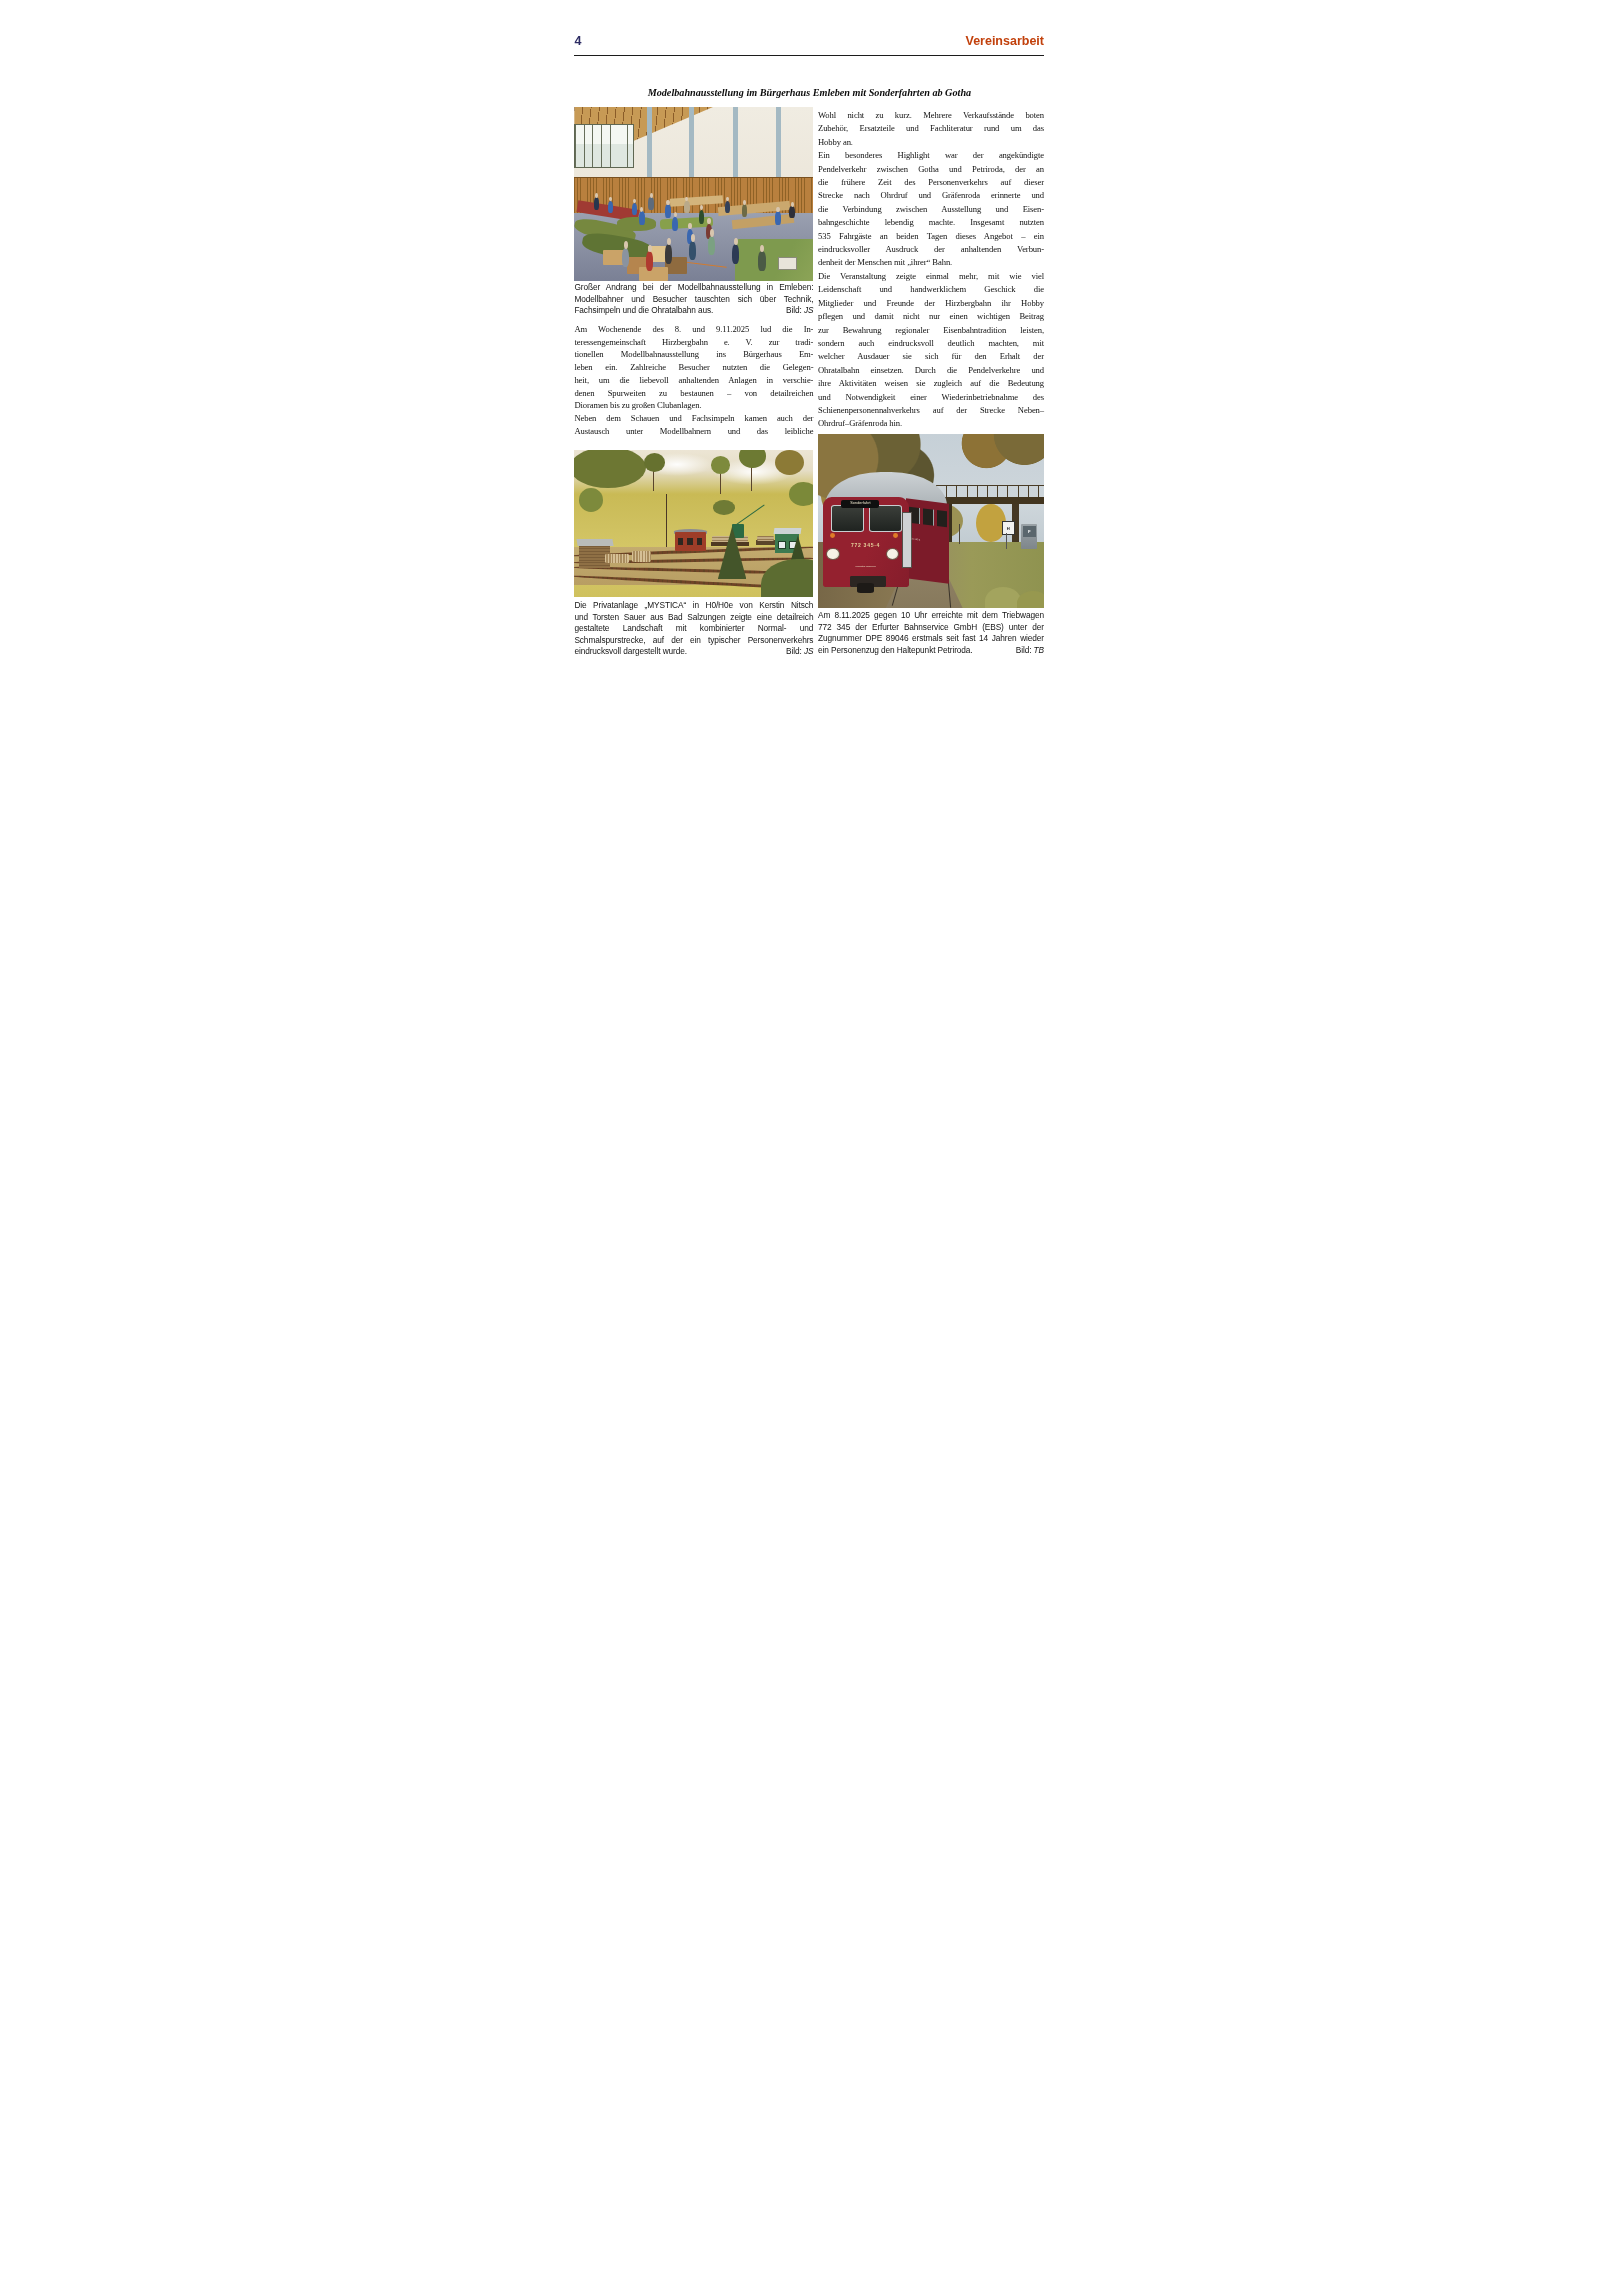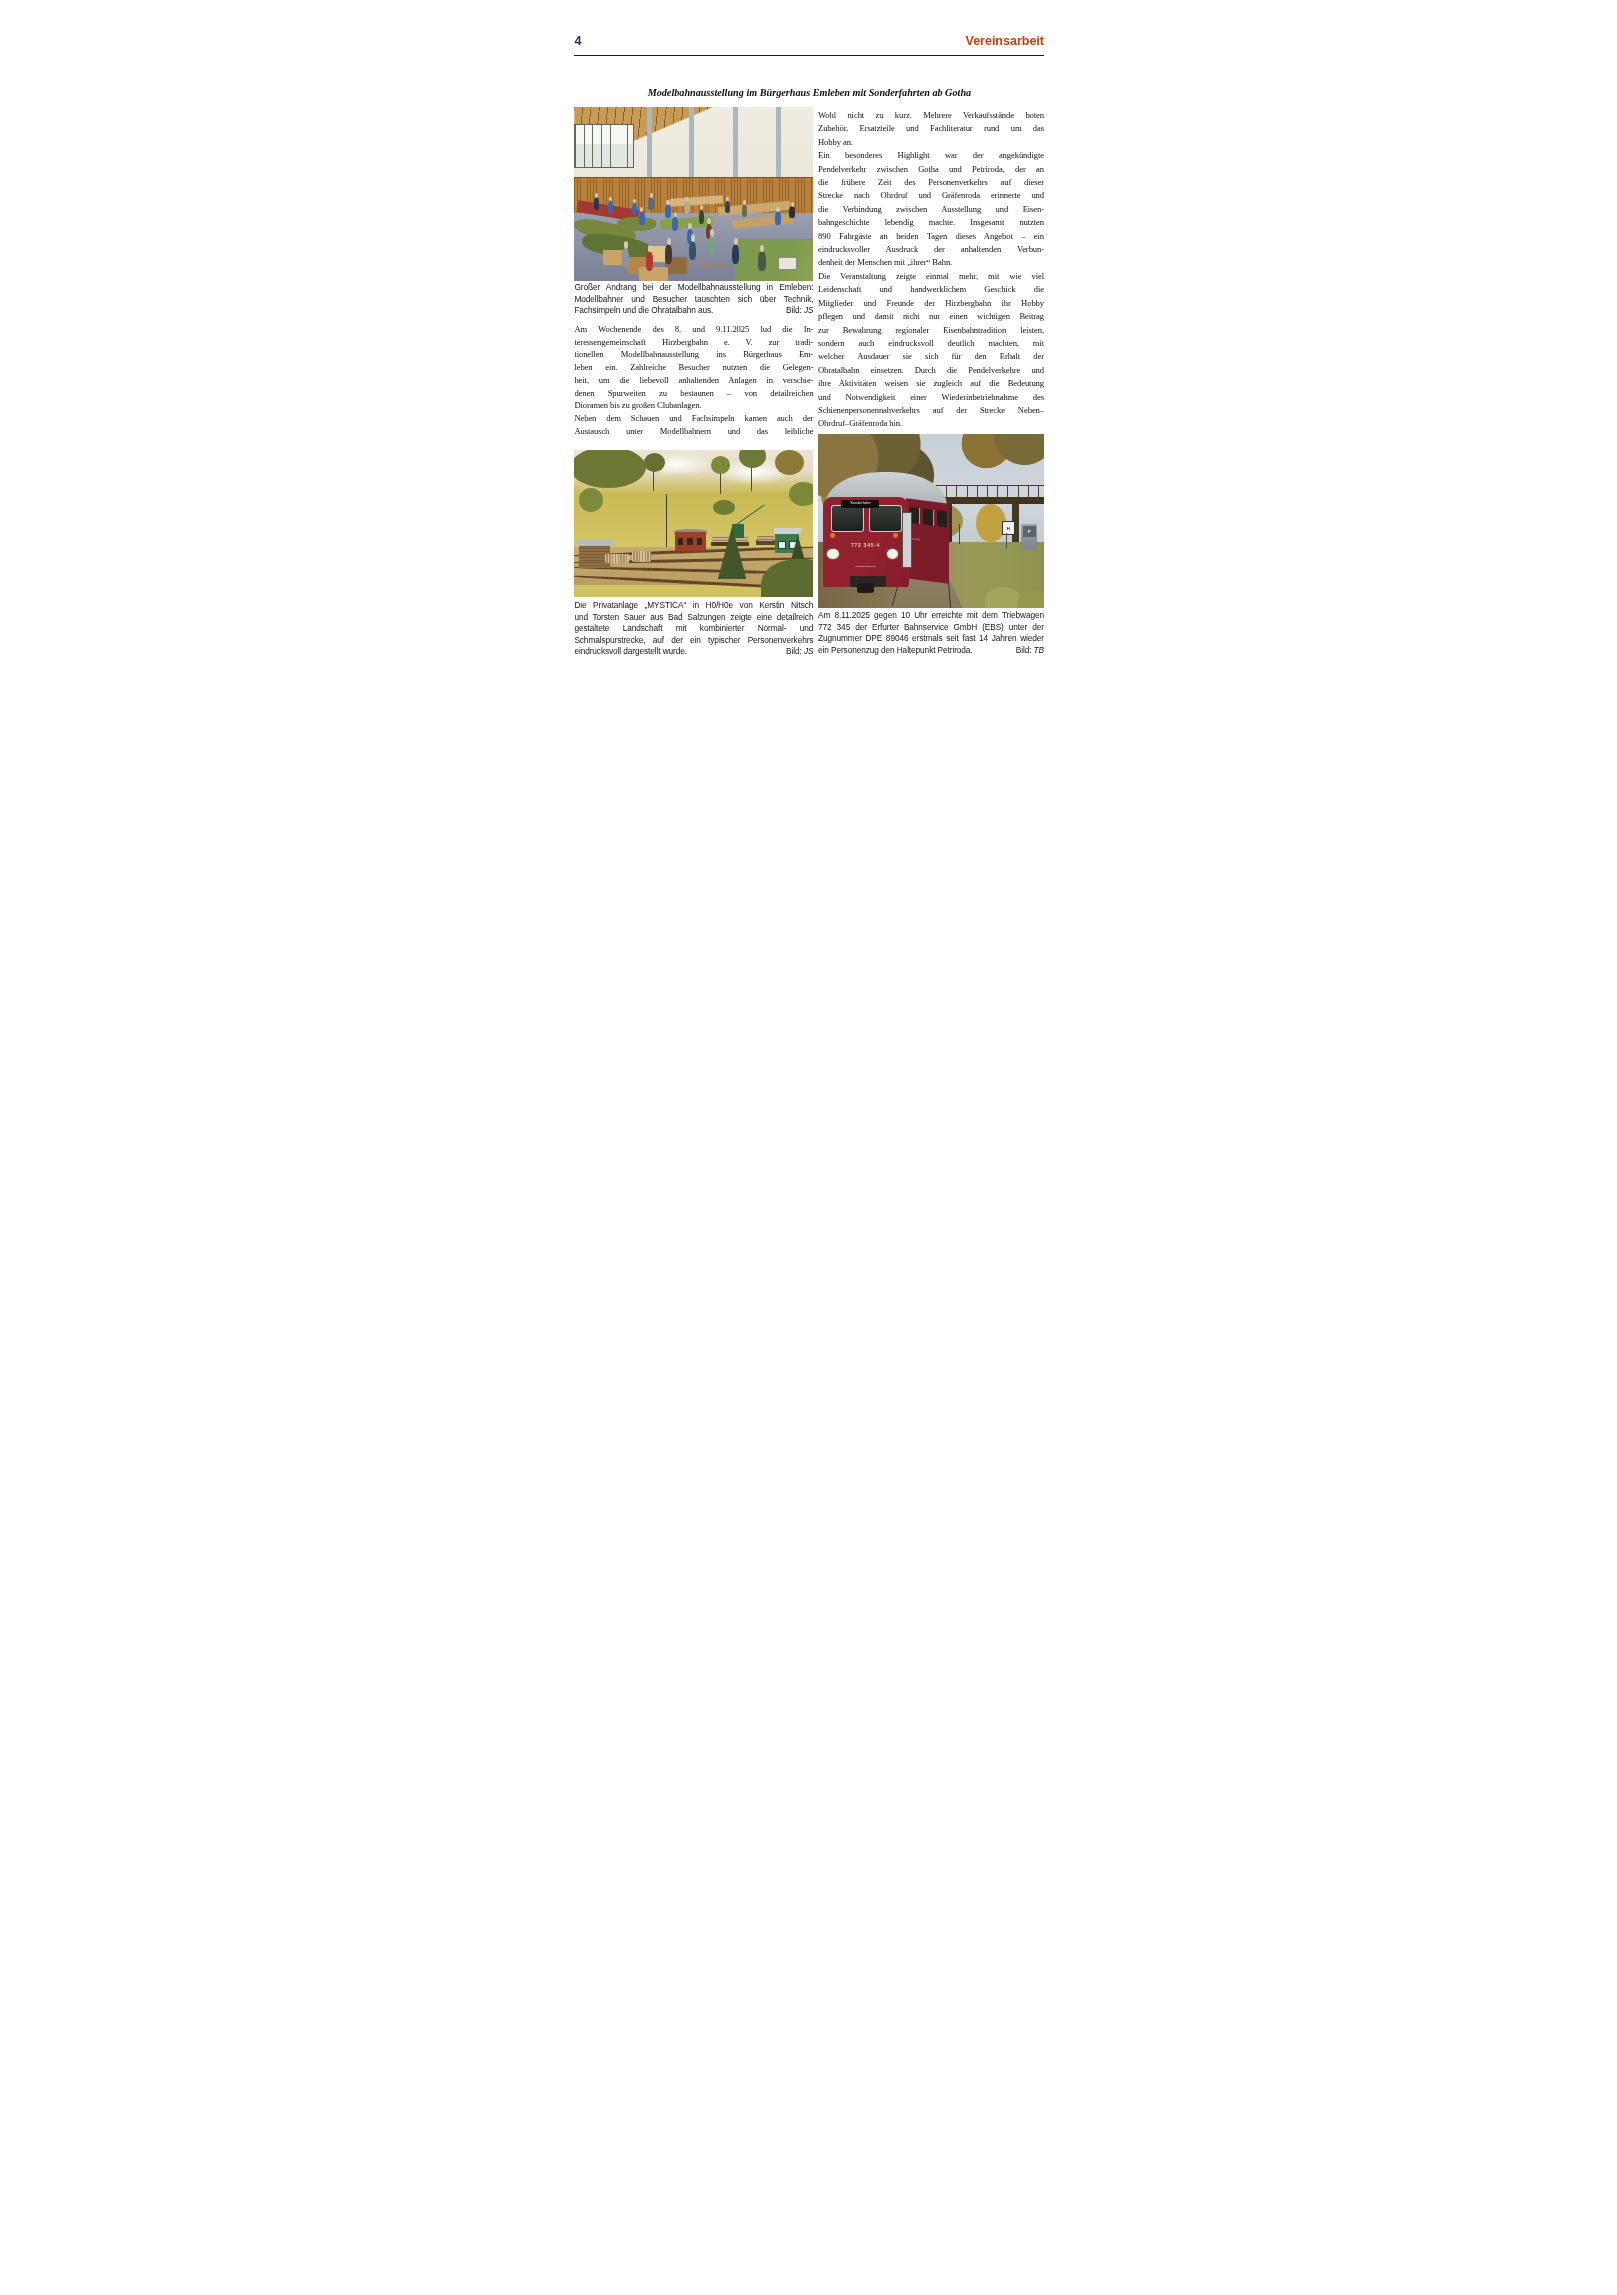--- a/index.html
+++ b/index.html
@@ -324,21 +324,21 @@
   <div class="bodytext body-right">
       <div class="jline">Wohl nicht zu kurz. Mehrere Verkaufsstände boten</div>
       <div class="jline">Zubehör, Ersatzteile und Fachliteratur rund um das</div>
       <div class="jline last">Hobby an.</div>
       <div class="jline">Ein besonderes Highlight war der angekündigte</div>
       <div class="jline">Pendelverkehr zwischen Gotha und Petriroda, der an</div>
       <div class="jline">die frühere Zeit des Personenverkehrs auf dieser</div>
       <div class="jline">Strecke nach Ohrdruf und Gräfenroda erinnerte und</div>
       <div class="jline">die Verbindung zwischen Ausstellung und Eisen-</div>
       <div class="jline">bahngeschichte lebendig machte. Insgesamt nutzten</div>
-      <div class="jline">890 Fahrgäste an beiden Tagen dieses Angebot – ein</div>
+      <div class="jline">535 Fahrgäste an beiden Tagen dieses Angebot – ein</div>
       <div class="jline">eindrucksvoller Ausdruck der anhaltenden Verbun-</div>
       <div class="jline last">denheit der Menschen mit „ihrer“ Bahn.</div>
       <div class="jline">Die Veranstaltung zeigte einmal mehr, mit wie viel</div>
       <div class="jline">Leidenschaft und handwerklichem Geschick die</div>
       <div class="jline">Mitglieder und Freunde der Hirzbergbahn ihr Hobby</div>
       <div class="jline">pflegen und damit nicht nur einen wichtigen Beitrag</div>
       <div class="jline">zur Bewahrung regionaler Eisenbahntradition leisten,</div>
       <div class="jline">sondern auch eindrucksvoll deutlich machten, mit</div>
       <div class="jline">welcher Ausdauer sie sich für den Erhalt der</div>
       <div class="jline">Ohratalbahn einsetzen. Durch die Pendelverkehre und</div>

